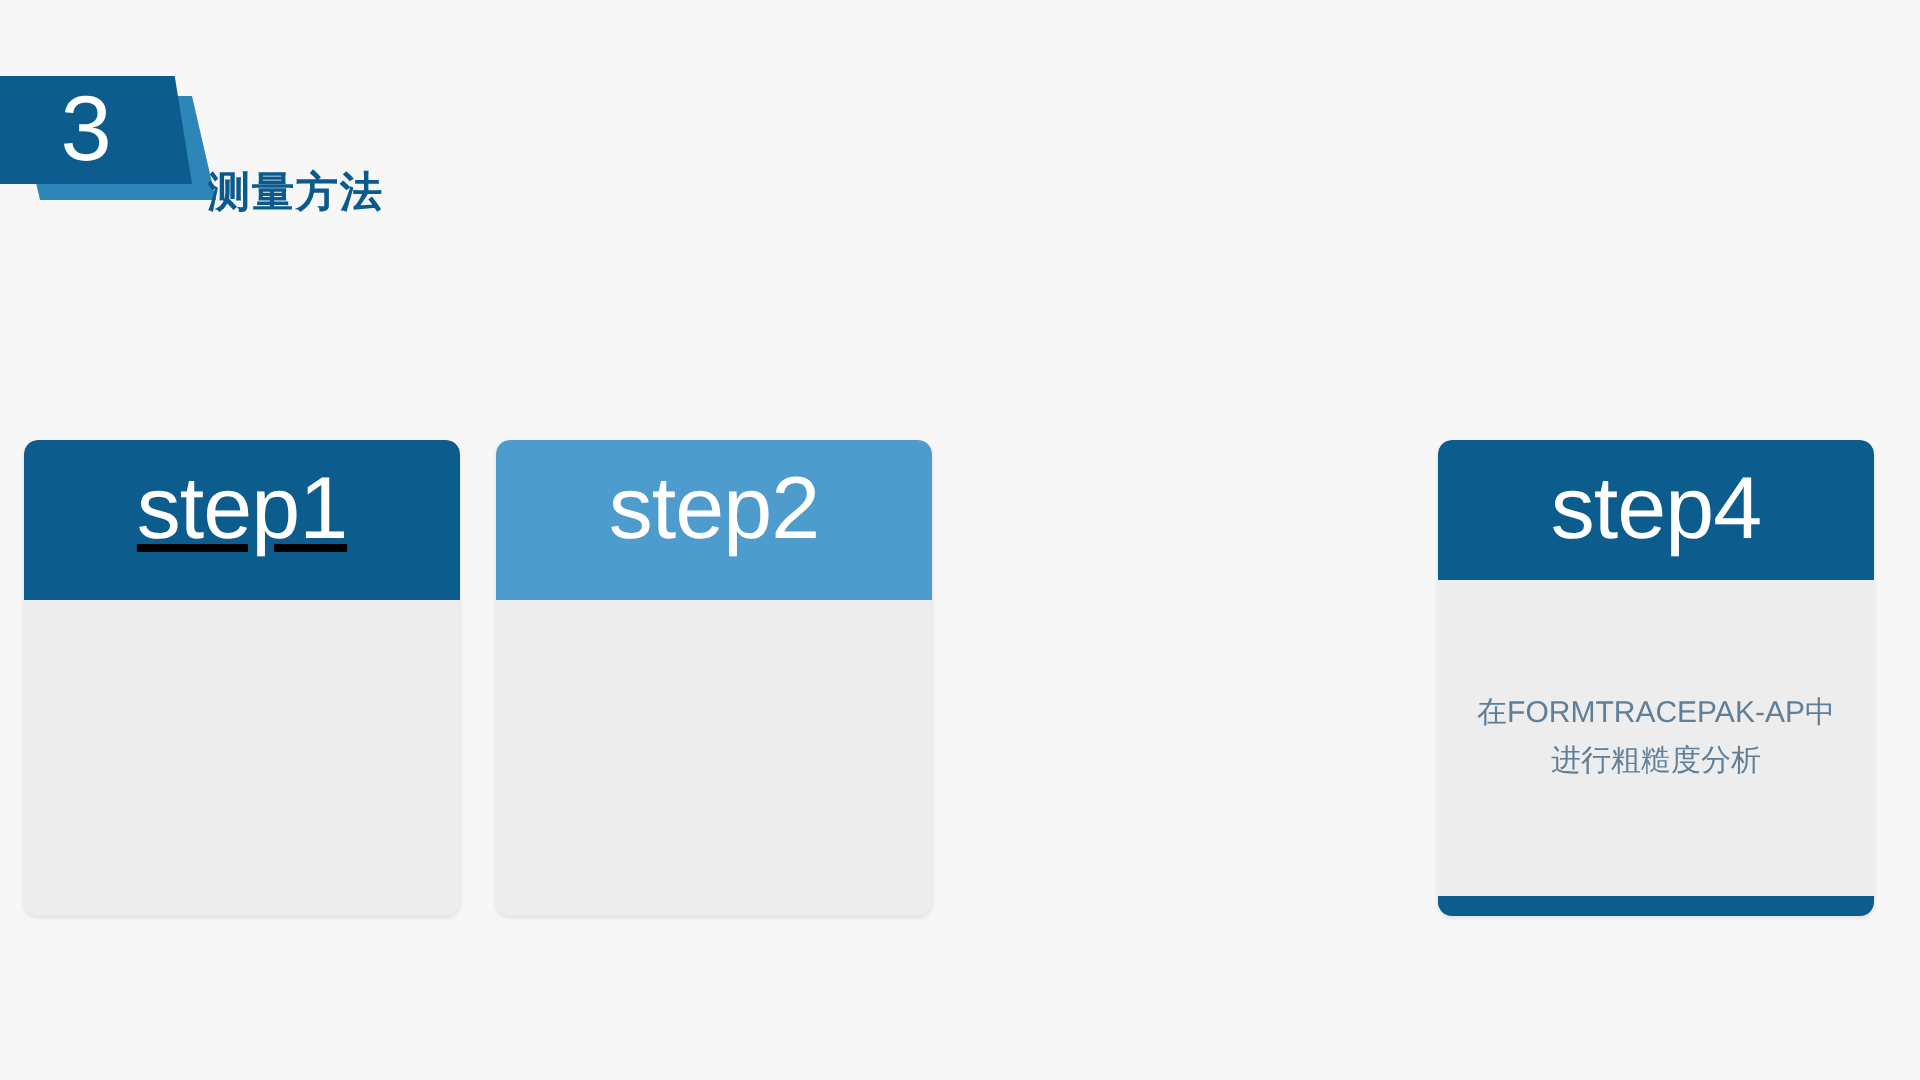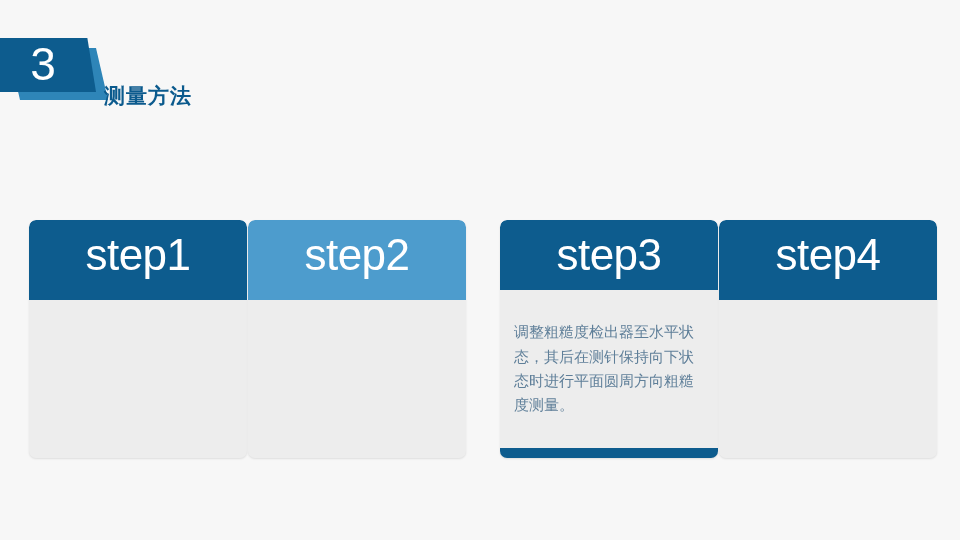--- a/index.html
+++ b/index.html
@@ -89,21 +89,21 @@
     top: 0;
     width: 218px;
     height: 238px;
     border-radius: 7px;
     overflow: hidden;
     background: #ededed;
     box-shadow: 0 1px 2px rgba(0,0,0,0.10);
     display: flex;
     flex-direction: column;
   }
-  .card.c1 { left: 17px;   }
+  .card.c1 { left: 0px; text-decoration: underline;   }
   .card.c2 { left: 236px; }
   .card.c3 { left: 488px; }
   .card.c4 { left: 707px; }
 
   .card-header {
     height: 70px;
     flex: 0 0 70px;
     border-top-left-radius: 7px;
     border-top-right-radius: 7px;
     display: flex;
@@ -167,30 +167,24 @@
     <div class="card-footer"></div>
   </div>
 
   <div class="card c2">
     <div class="card-header">
       <span>step2</span>
     </div>
     <div class="card-footer"></div>
   </div>
 
-  <div class="card c3">
-    <div class="card-header">
-      <span>step3</span>
-    </div>
-    <div class="card-body">
-      <p class="left">调整粗糙度检出器至水平状态，其后在测针保持向下状态时进行平面圆周方向粗糙度测量。</p>
-    </div>
-    <div class="card-footer"></div>
-  </div>
 
   <div class="card c4">
     <div class="card-header">
       <span>step4</span>
+    </div>
+    <div class="card-body">
+      <p class="center">在FORMTRACEPAK-AP中进行粗糙度分析</p>
     </div>
     <div class="card-footer"></div>
   </div>
 
 </div>
 
 </body></html>

